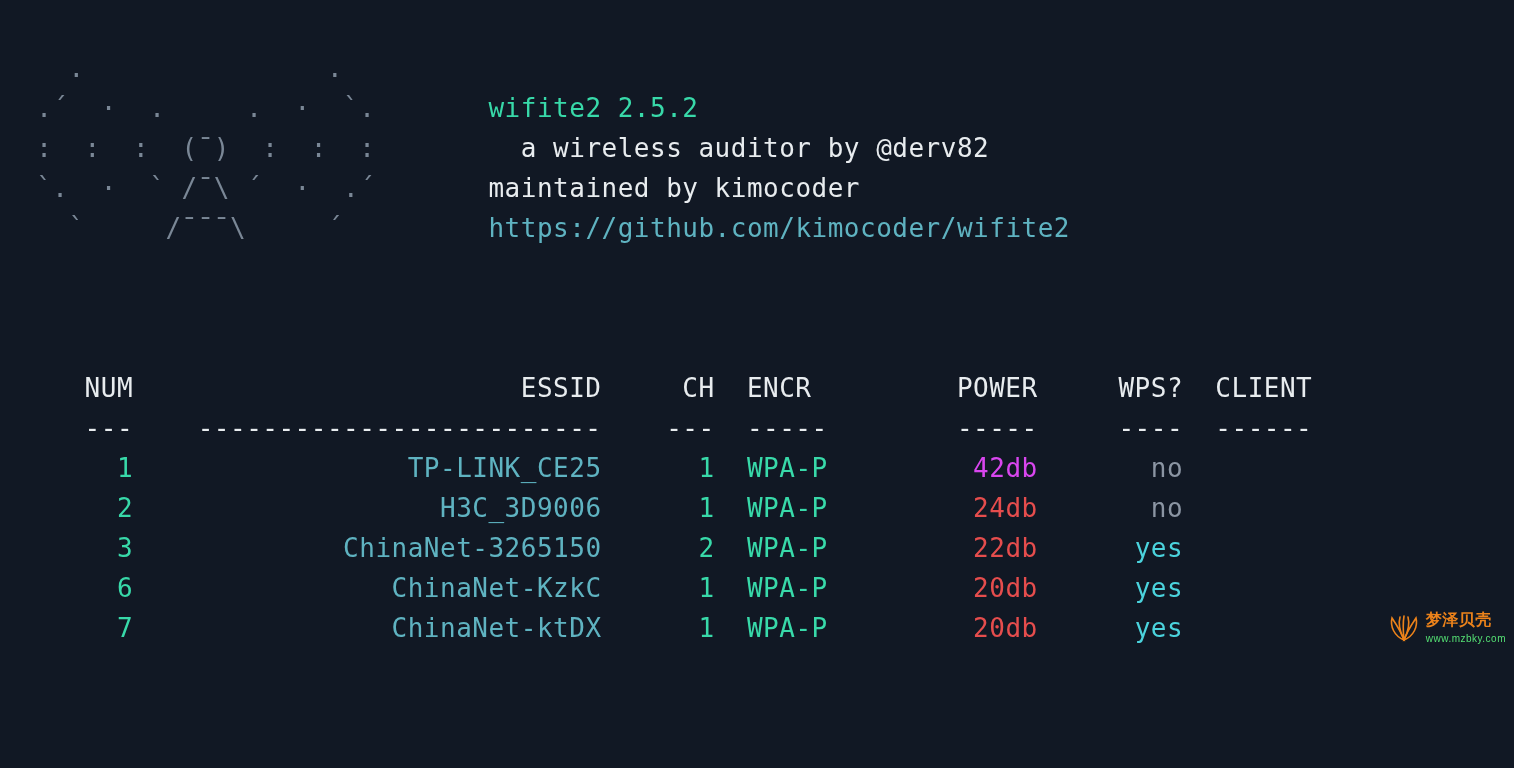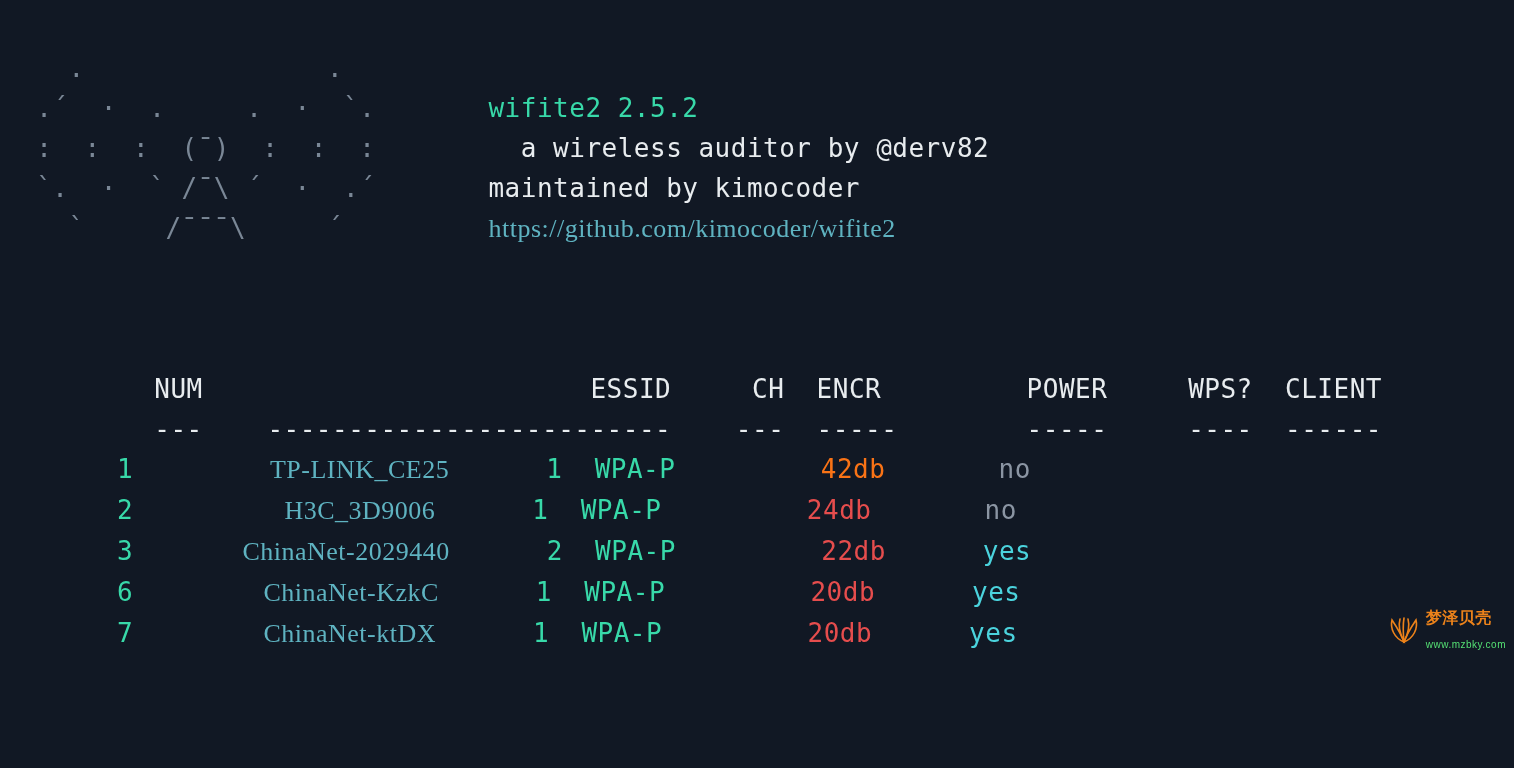--- a/index.html
+++ b/index.html
@@ -12,41 +12,41 @@
   .term{
     position:relative;
     padding:48px 30px 0 20px;
     font-size:26px;
     line-height:40px;
     color:#e6e6e6;
     letter-spacing:.5px;
   }
   .dim{color:#7a8796;}
   .green{color:#38d9a9;text-align:right;}
-  .teal{color:#5fb3c1;font-family:Liberation Serif, serif;}
-  .orange{color:#f97316;}
+  .teal{color:#5fb3c1;}
+  .orange{color:#d946ef;}
   .cyan{color:#4bd3dd;}
   .red{color:#e64d4d;}
   .grey{color:#8b95a3;}
-  .white{color:#e8ecef;text-align:center;}
+  .white{color:#e8ecef;}
   .row{white-space:pre;}
   .blank{height:40px;}
 
   
   .watermark{
     position:absolute;
     right:8px;bottom:4px;
     display:flex;align-items:center;
     gap:6px;
     opacity:.92;
   }
   .watermark .shell-icon svg{display:block;}
   .watermark .txt{display:flex;flex-direction:column;line-height:1;}
   .watermark .t1{font-size:16px;font-weight:600;color:#ff8c1a;font-family:sans-serif;}
-  .watermark .t2{font-size:10px;color:#5af07a;font-family:sans-serif;margin-top:14px;}
+  .watermark .t2{font-size:10px;color:#5af07a;font-family:sans-serif;margin-top:6px;}
 </style>
 </head>
 <body>
 
 <div class="term">
 
   <div class="row"><span class="dim">   .               .    </span></div>
   <div class="row"><span class="dim"> .´  ·  .     .  ·  `.  </span><span>     </span><span class="green">wifite2 2.5.2</span></div>
   <div class="row"><span class="dim"> :  :  :  (¯)  :  :  :  </span><span>       </span><span class="white">a wireless auditor by @derv82</span></div>
   <div class="row"><span class="dim"> `.  ·  ` /¯\ ´  ·  .´  </span><span>     </span><span class="white">maintained by kimocoder</span></div>
@@ -57,21 +57,21 @@
 
 
   <div class="blank"></div>
 
   <div class="row white" id="hdr-row">    NUM                        ESSID     CH  ENCR         POWER     WPS?  CLIENT  </div>
   <div class="row white" id="div-row">    ---    -------------------------    ---  -----        -----     ----  ------  </div>
 
   <div id="tbody">
       <div class="row"><span class="green">      1</span><span>  </span><span class="teal">               TP-LINK_CE25</span><span>  </span><span class="green">    1</span><span>  </span><span class="green">WPA-P   </span><span>  </span><span class="orange">    42db</span><span>  </span><span class="grey">     no</span><span>  </span><span class="grey">        </span></div>
       <div class="row"><span class="green">      2</span><span>  </span><span class="teal">                 H3C_3D9006</span><span>  </span><span class="green">    1</span><span>  </span><span class="green">WPA-P   </span><span>  </span><span class="red">    24db</span><span>  </span><span class="grey">     no</span><span>  </span><span class="grey">        </span></div>
-      <div class="row"><span class="green">      3</span><span>  </span><span class="teal">           ChinaNet-2029440</span><span>  </span><span class="green">    2</span><span>  </span><span class="green">WPA-P   </span><span>  </span><span class="red">    22db</span><span>  </span><span class="cyan">    yes</span><span>  </span><span class="grey">        </span></div>
+      <div class="row"><span class="green">      3</span><span>  </span><span class="teal">           ChinaNet-3265150</span><span>  </span><span class="green">    2</span><span>  </span><span class="green">WPA-P   </span><span>  </span><span class="red">    22db</span><span>  </span><span class="cyan">    yes</span><span>  </span><span class="grey">        </span></div>
       <div class="row"><span class="green">      6</span><span>  </span><span class="teal">              ChinaNet-KzkC</span><span>  </span><span class="green">    1</span><span>  </span><span class="green">WPA-P   </span><span>  </span><span class="red">    20db</span><span>  </span><span class="cyan">    yes</span><span>  </span><span class="grey">        </span></div>
       <div class="row"><span class="green">      7</span><span>  </span><span class="teal">              ChinaNet-ktDX</span><span>  </span><span class="green">    1</span><span>  </span><span class="green">WPA-P   </span><span>  </span><span class="red">    20db</span><span>  </span><span class="cyan">    yes</span><span>  </span><span class="grey">        </span></div>
     </div>
 
   <div class="watermark">
     <span class="shell-icon">
       <svg width="32" height="28" viewBox="0 0 32 28">
         <g fill="none" stroke="#ff8c1a" stroke-width="1.6" stroke-linecap="round">
           <path d="M16 26 C6 22 2 12 4 4 C8 10 14 20 16 26 Z"></path>
           <path d="M16 26 C26 22 30 12 28 4 C24 10 18 20 16 26 Z"></path>

